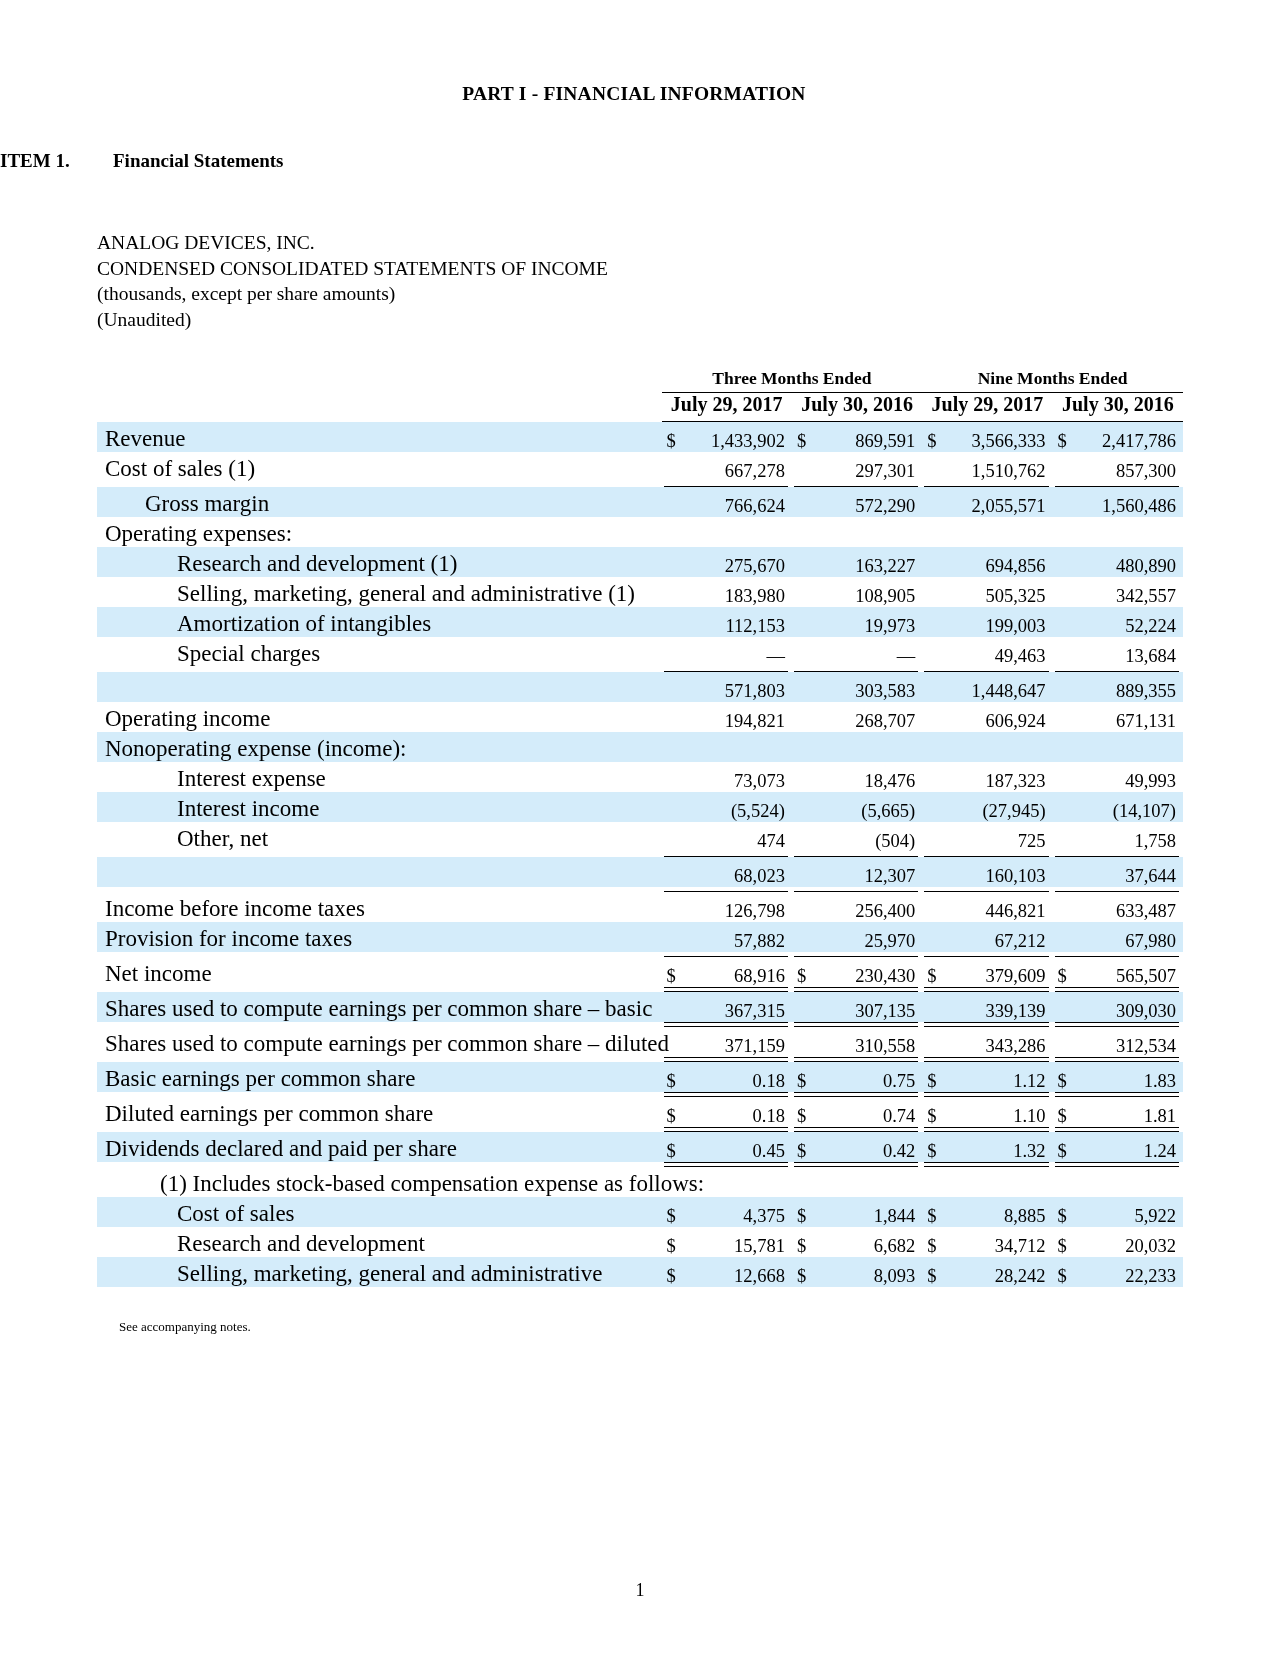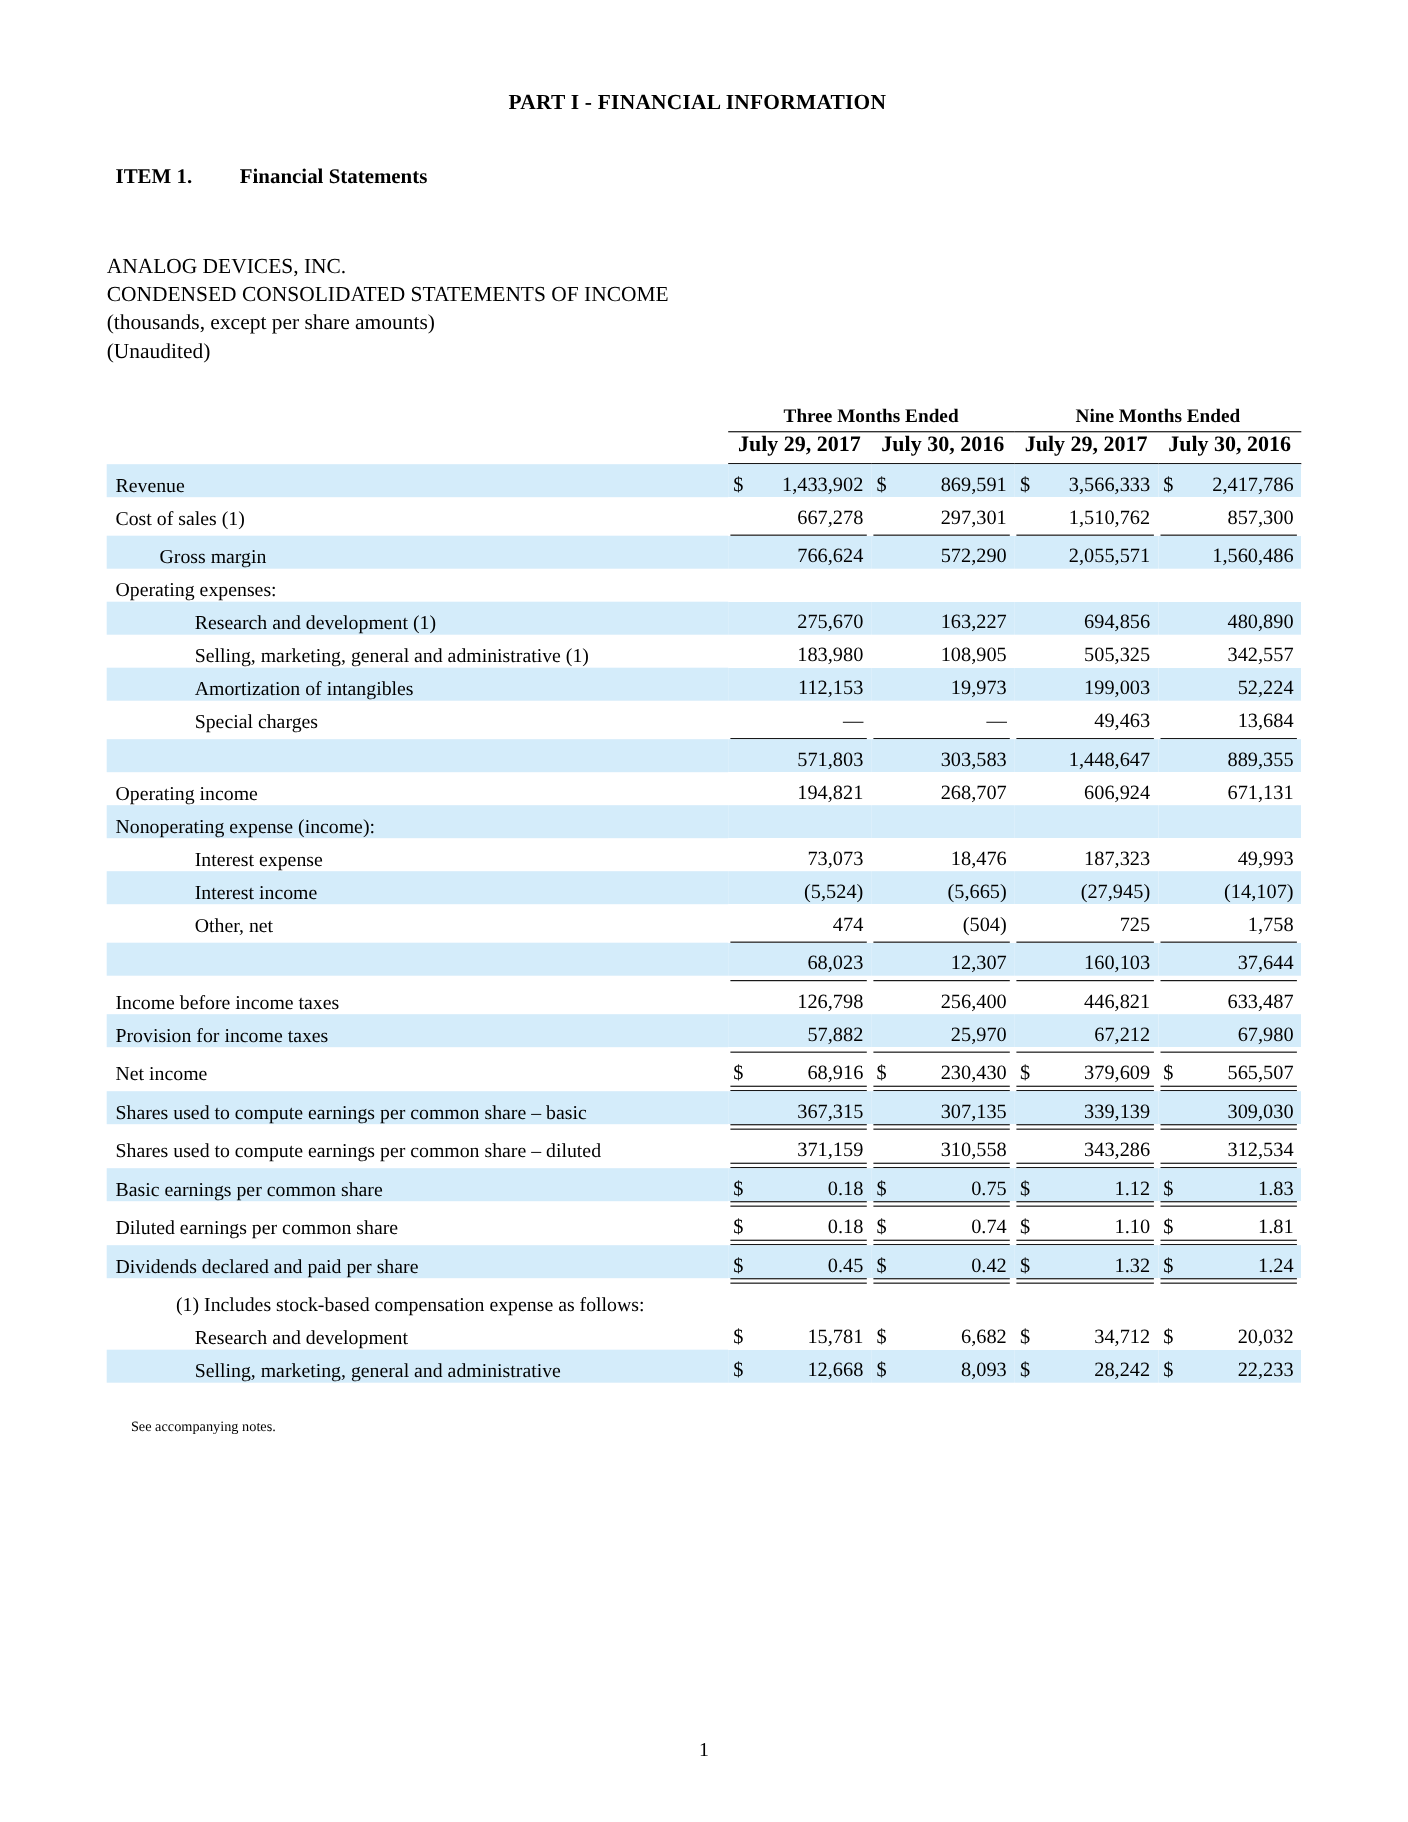--- a/index.html
+++ b/index.html
@@ -25,21 +25,20 @@
     text-align: center;
     font-weight: bold;
     font-size: 19.5px;
     letter-spacing: 0.2px;
     margin: 0;
     padding-top: 83px;
   }
 
   .item-line {
     margin-top: 45px;
-    padding-left: 105px;
     font-weight: bold;
     font-size: 19px;
   }
   .item-line .item-label { display: inline-block; width: 113px; }
 
   .company-block {
     margin-top: 58px;
     padding-left: 97px;
     font-size: 19.5px;
     line-height: 25.5px;
@@ -79,21 +78,21 @@
     font-size: 20px;
     white-space: nowrap;
     padding-bottom: 3px !important;
   }
   .date-rule { height: 3px; padding: 0 !important; }
   .date-rule > div { height: 1.5px; background: #000; }
 
   
   tr.band td { background: #d4ecfa; }
   tr.row td { height: 30px; }
-  tr.row td.lbl { padding-left: 8px; white-space: nowrap; font-size: 18px; }
+  tr.row td.lbl { padding-left: 8px; white-space: nowrap; font-size: 23px; }
   tr.row td.num {
     text-align: right;
     padding-right: 7px;
     white-space: nowrap;
     font-size: 18.5px;
     position: relative;
   }
   tr.row td.num .cur {
     position: absolute;
     left: 5px;
@@ -520,20 +519,27 @@
               <div class="dbl"></div>
             </td>
           </tr>
           <tr class="row">
             <td class="lbl ind3">(1) Includes stock-based compensation expense as follows:</td>
             <td class="num"></td>
             <td class="num"></td>
             <td class="num"></td>
             <td class="num"></td>
           </tr>
+          <tr class="row band">
+            <td class="lbl ind2">Cost of sales</td>
+            <td class="num"><span class="cur">$</span>4,375</td>
+            <td class="num"><span class="cur">$</span>1,844</td>
+            <td class="num"><span class="cur">$</span>8,885</td>
+            <td class="num"><span class="cur">$</span>5,922</td>
+          </tr>
           <tr class="row">
             <td class="lbl ind2">Research and development</td>
             <td class="num"><span class="cur">$</span>15,781</td>
             <td class="num"><span class="cur">$</span>6,682</td>
             <td class="num"><span class="cur">$</span>34,712</td>
             <td class="num"><span class="cur">$</span>20,032</td>
           </tr>
           <tr class="row band">
             <td class="lbl ind2">Selling, marketing, general and administrative</td>
             <td class="num"><span class="cur">$</span>12,668</td>

